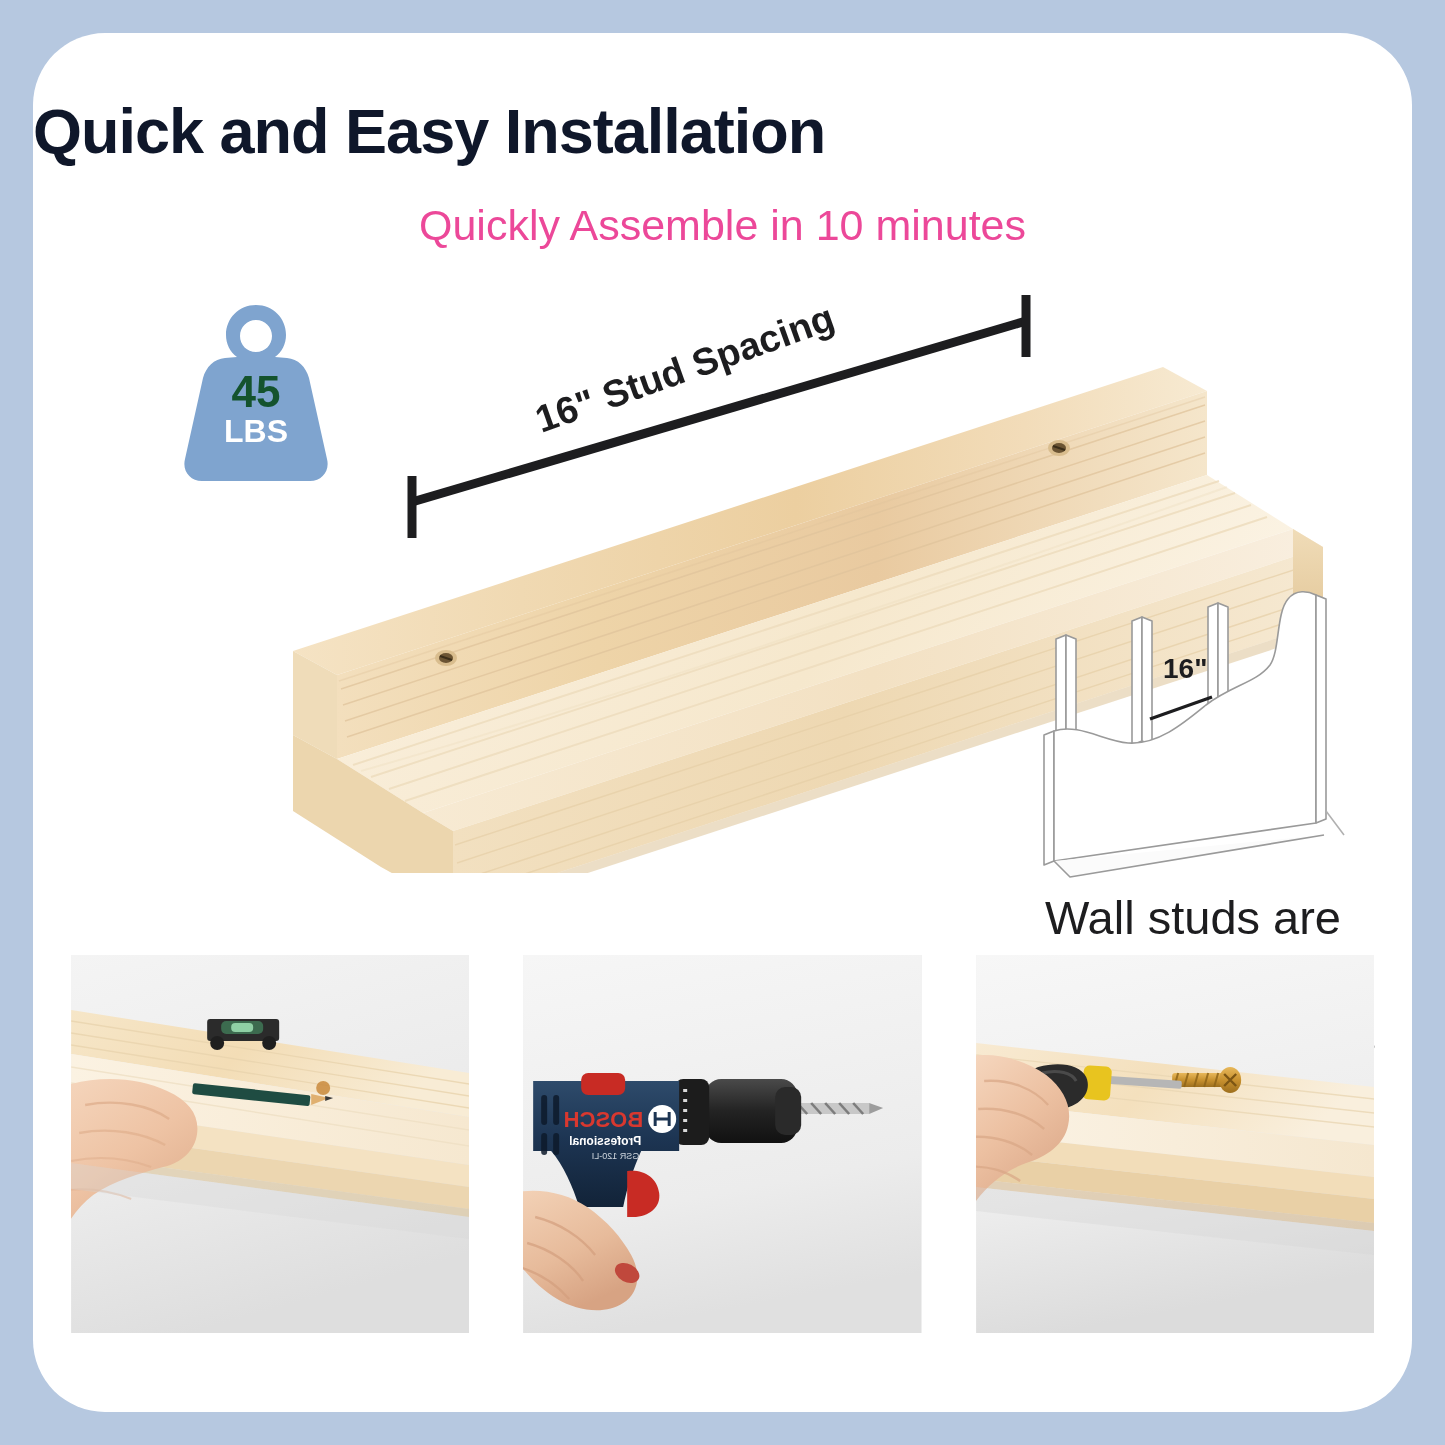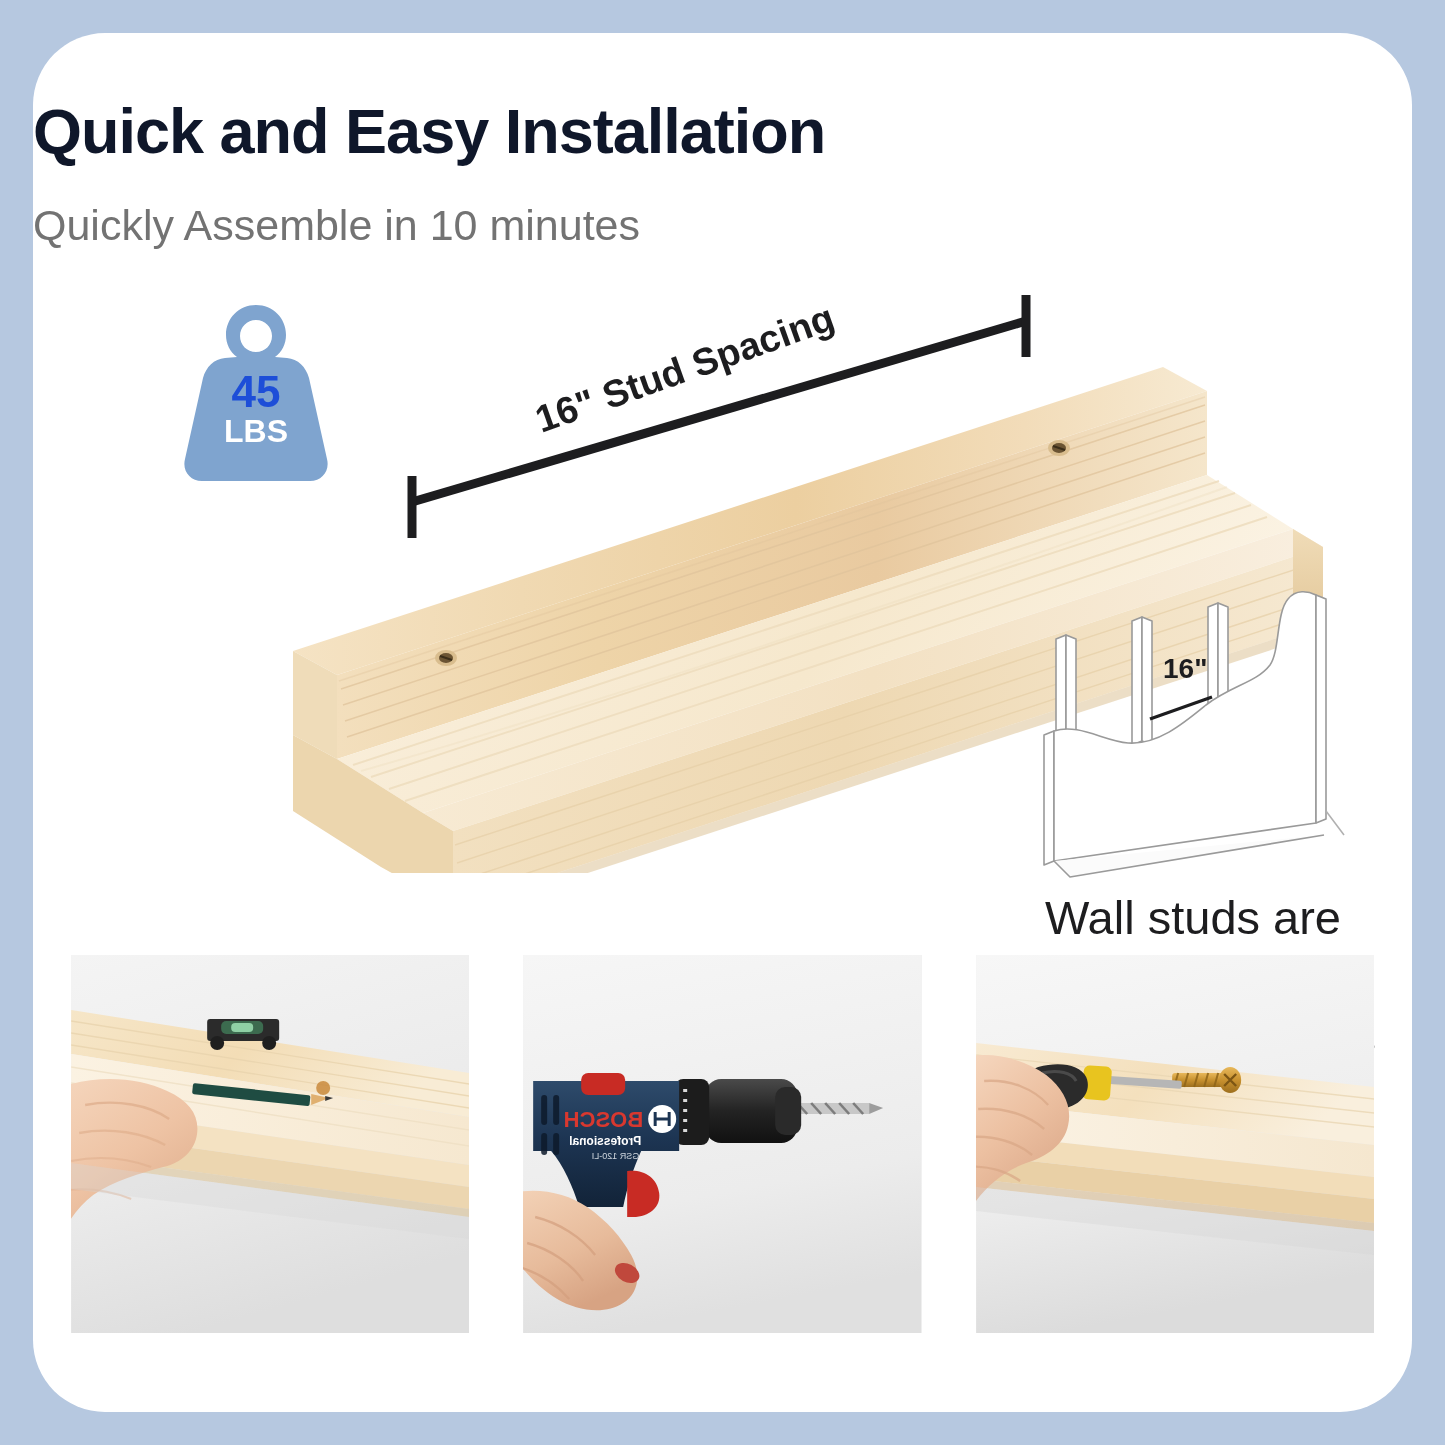--- a/index.html
+++ b/index.html
@@ -36,40 +36,41 @@
     font-size: 63px;
     font-weight: bold;
     letter-spacing: -1px;
     color: #0f172a;
   }
   .subtitle {
     position: absolute;
     left: 0;
     top: 168px;
     width: 100%;
+    text-align: center;
     font-size: 43px;
     font-weight: normal;
-    color: #737373;
+    color: #ec4899;
   }
 
   
   #weight-badge {
     position: absolute;
     left: 148px;
     top: 268px;
     width: 150px;
     height: 182px;
   }
   #weight-badge .num {
     position: absolute;
     left: 0; top: 66px; width: 100%;
     text-align: center;
     font-size: 44px;
     font-weight: bold;
-    color: #1d4ed8;
+    color: #14532d;
     letter-spacing: 0px;
   }
   #weight-badge .unit {
     position: absolute;
     left: 0; top: 112px; width: 100%;
     text-align: center;
     font-size: 32px;
     font-weight: bold;
     color: #ffffff;
   }

